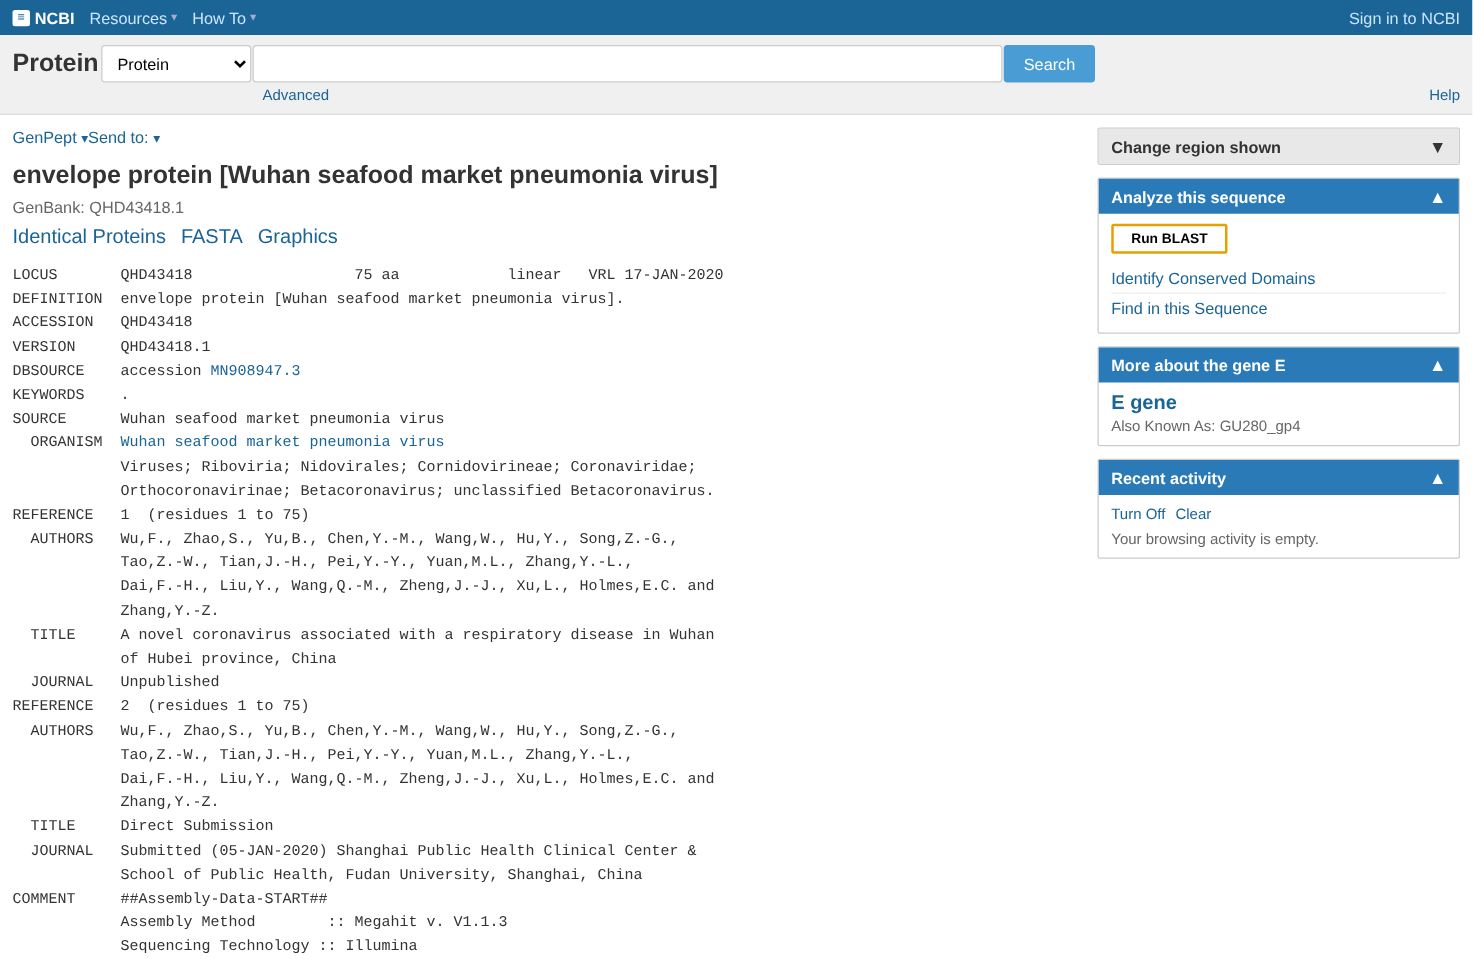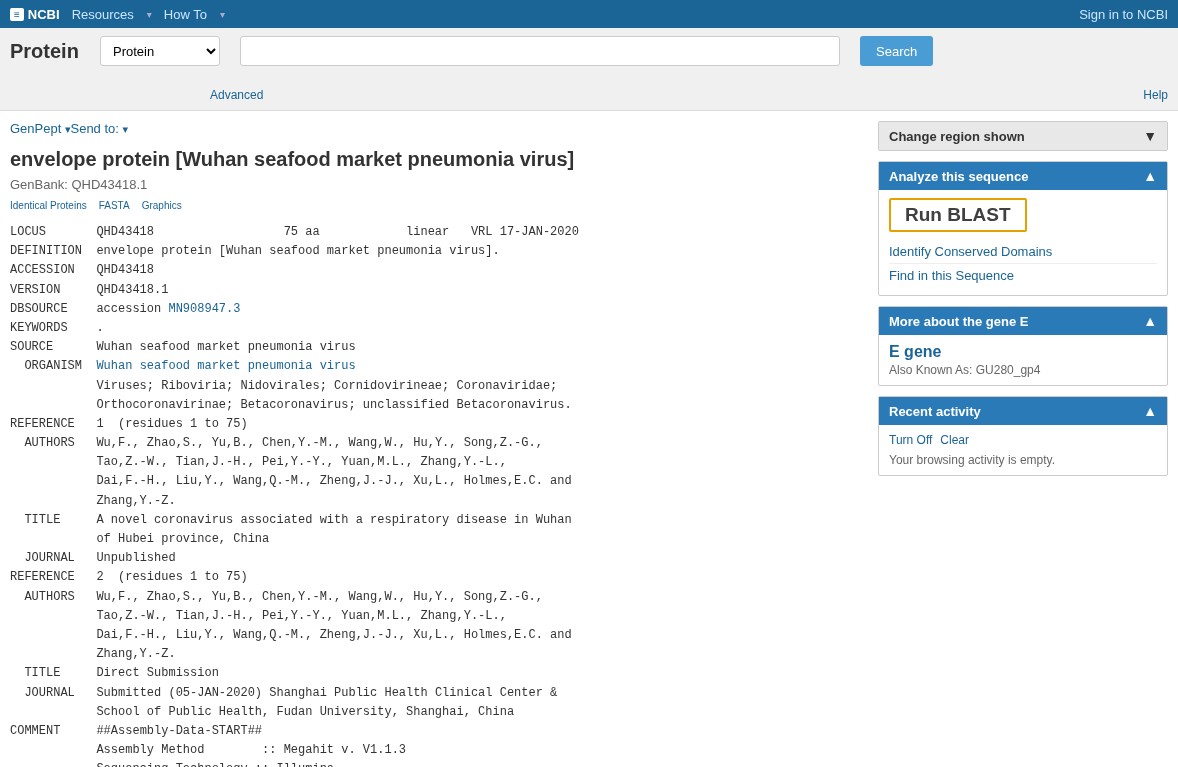--- a/index.html
+++ b/index.html
@@ -34,41 +34,41 @@
       font-weight: bold;
       padding: 1px 4px;
       border-radius: 2px;
     }
     .nav-item {
       color: #cce5ff;
       font-size: 13px;
       cursor: pointer;
       display: flex;
       align-items: center;
-      gap: 13px;
+      gap: 3px;
     }
     .nav-chevron {
       font-size: 10px;
       color: #aac;
     }
     #topbar-right a {
       color: #cce5ff;
       font-size: 13px;
       text-decoration: none;
       cursor: pointer;
     }
 
     
     #search-bar {
       background: #f0f0f0;
       border-bottom: 1px solid #ddd;
       padding: 8px 10px;
       display: flex;
       align-items: center;
-      gap: 20px;
+      gap: 1px;
       flex-wrap: wrap;
     }
     #protein-label {
       font-size: 20px;
       font-weight: bold;
       color: #333;
       min-width: 70px;
     }
     .db-select {
       padding: 4px 8px;
@@ -165,21 +165,21 @@
       color: #666;
       font-size: 13px;
       margin-bottom: 8px;
     }
 
     
     #sub-links {
       display: flex;
       gap: 12px;
       margin-bottom: 12px;
-      font-size: 10px;
+      font-size: 16px;
     }
     .sub-link {
       color: #1a6496;
       text-decoration: none;
       cursor: pointer;
     }
 
     
     #sequence-record {
       font-family: "Courier New", Courier, monospace;
@@ -231,22 +231,22 @@
       font-weight: bold;
       color: #fff;
       display: flex;
       align-items: center;
       justify-content: space-between;
     }
     .analyze-body { padding: 8px 10px; }
     .run-blast-btn {
       background: #fff;
       border: 2px solid #e8a000;
-      color: #404040;
-      font-size: 19px;
+      color: #000000;
+      font-size: 11px;
       font-weight: bold;
       padding: 4px 14px;
       cursor: pointer;
       border-radius: 2px;
       margin-bottom: 8px;
       display: inline-block;
     }
     .analyze-link {
       display: block;
       color: #1a6496;

